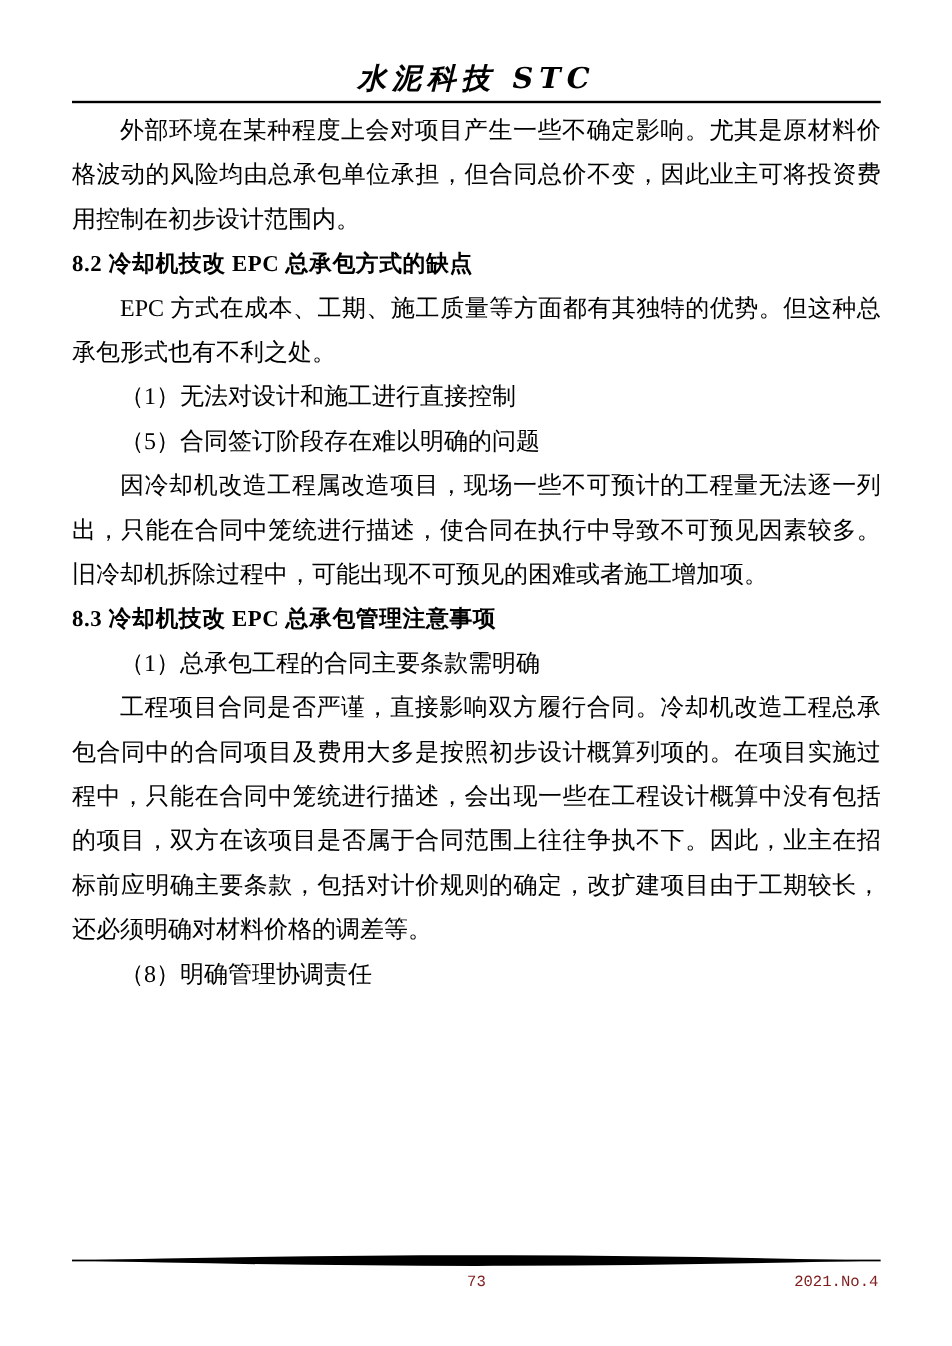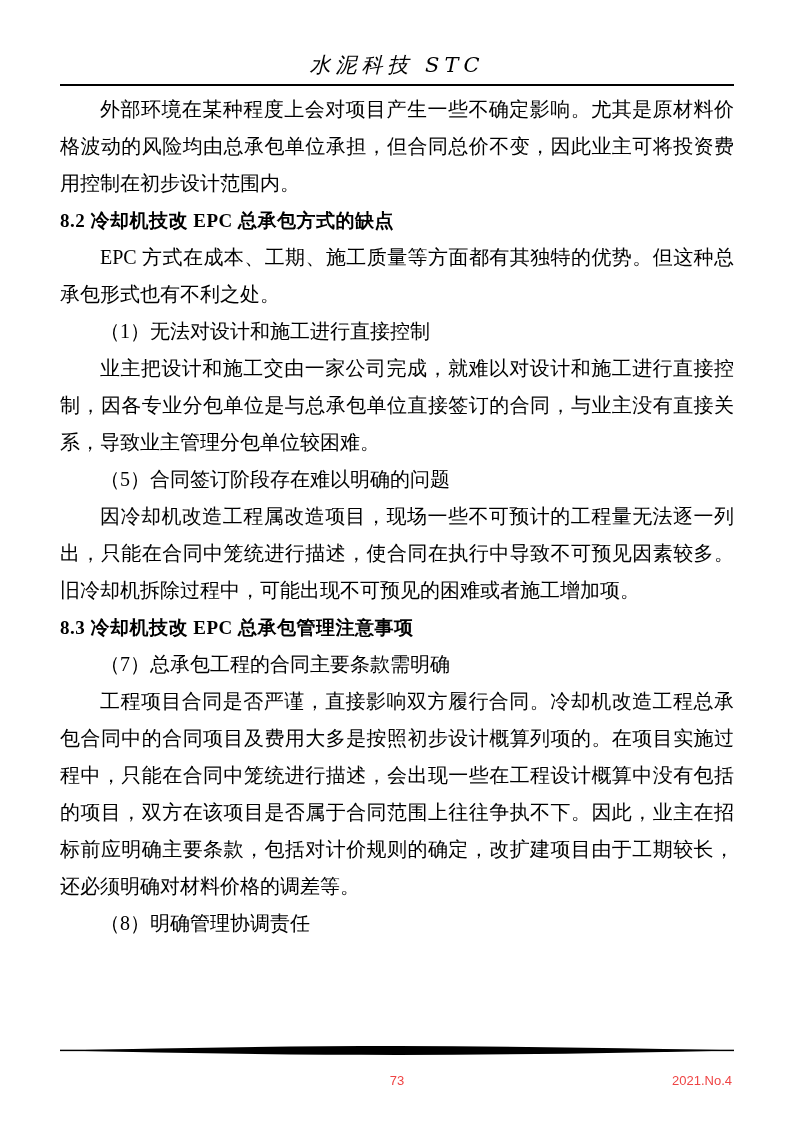--- a/index.html
+++ b/index.html
@@ -15,23 +15,23 @@
     box-sizing: border-box;
     padding: 48px 59px 0 60px;
     font-family: "Liberation Serif", "DejaVu Serif", serif;
     color: #000000;
     overflow: hidden;
   }
   .journal-header {
     text-align: center;
   }
   .journal-title {
-    font-size: 21px;
+    font-size: 24px;
     line-height: 34px;
-    font-weight: 400;
+    font-weight: 700;
     letter-spacing: 5px;
     font-style: italic;
     font-family: "DejaVu Serif", serif;
   }
   .header-rule {
     border: none;
     border-top: 2.5px solid #000000;
     margin: 2px 0 0 0;
   }
   .content {
@@ -59,24 +59,24 @@
     width: 674px;
   }
   .footer-rule-svg {
     display: block;
     width: 674px;
     height: 11px;
   }
   .footer-meta {
     position: relative;
     height: 18px;
-    margin-top: 16px;
-    font-family: Liberation Sans, sans-serif;
+    margin-top: 4px;
+    font-family: Liberation Mono, monospace;
     font-size: 13px;
-    color: #ef4444;
+    color: #7f1d1d;
   }
   .page-number {
     position: absolute;
     left: 50%;
     transform: translateX(-50%);
     top: 1px;
   }
   .issue-label {
     position: absolute;
     right: 2px;
@@ -91,25 +91,24 @@
   <div class="journal-header">
     <div class="journal-title">水泥科技 STC</div>
     <hr class="header-rule">
   </div>
 
   <div class="content">
     <p class="para">外部环境在某种程度上会对项目产生一些不确定影响。尤其是原材料价格波动的风险均由总承包单位承担，但合同总价不变，因此业主可将投资费用控制在初步设计范围内。</p>
     <p class="heading">8.2 冷却机技改 EPC 总承包方式的缺点</p>
     <p class="para">EPC 方式在成本、工期、施工质量等方面都有其独特的优势。但这种总承包形式也有不利之处。</p>
     <p class="para">（1）无法对设计和施工进行直接控制</p>
-    <p class="para">业主把设计和施工交由一家公司完成，就难以对设计和施工进行直接控制，因各专业分包单位是与总承包单位直接签订的合同，与业主没有直接关系，导致业主管理分包单位较困难。</p>
     <p class="para">（5）合同签订阶段存在难以明确的问题</p>
     <p class="para">因冷却机改造工程属改造项目，现场一些不可预计的工程量无法逐一列出，只能在合同中笼统进行描述，使合同在执行中导致不可预见因素较多。旧冷却机拆除过程中，可能出现不可预见的困难或者施工增加项。</p>
     <p class="heading">8.3 冷却机技改 EPC 总承包管理注意事项</p>
-    <p class="para">（7）总承包工程的合同主要条款需明确</p>
+    <p class="para">（1）总承包工程的合同主要条款需明确</p>
     <p class="para">工程项目合同是否严谨，直接影响双方履行合同。冷却机改造工程总承包合同中的合同项目及费用大多是按照初步设计概算列项的。在项目实施过程中，只能在合同中笼统进行描述，会出现一些在工程设计概算中没有包括的项目，双方在该项目是否属于合同范围上往往争执不下。因此，业主在招标前应明确主要条款，包括对计价规则的确定，改扩建项目由于工期较长，还必须明确对材料价格的调差等。</p>
     <p class="para">（8）明确管理协调责任</p>
   </div>
 
   <div class="footer">
     <svg class="footer-rule-svg" viewBox="0 0 674 12" preserveAspectRatio="none" xmlns="http://www.w3.org/2000/svg">
       <path fill="#000000" d="M0,6 C110,3.2 225,1.2 337,1.2 C449,1.2 564,3.2 674,6 C564,8.8 449,10.8 337,10.8 C225,10.8 110,8.8 0,6 Z"></path>
       <rect x="0" y="5.1" width="674" height="1.6" fill="#000000"></rect>
     </svg>
     <div class="footer-meta">

